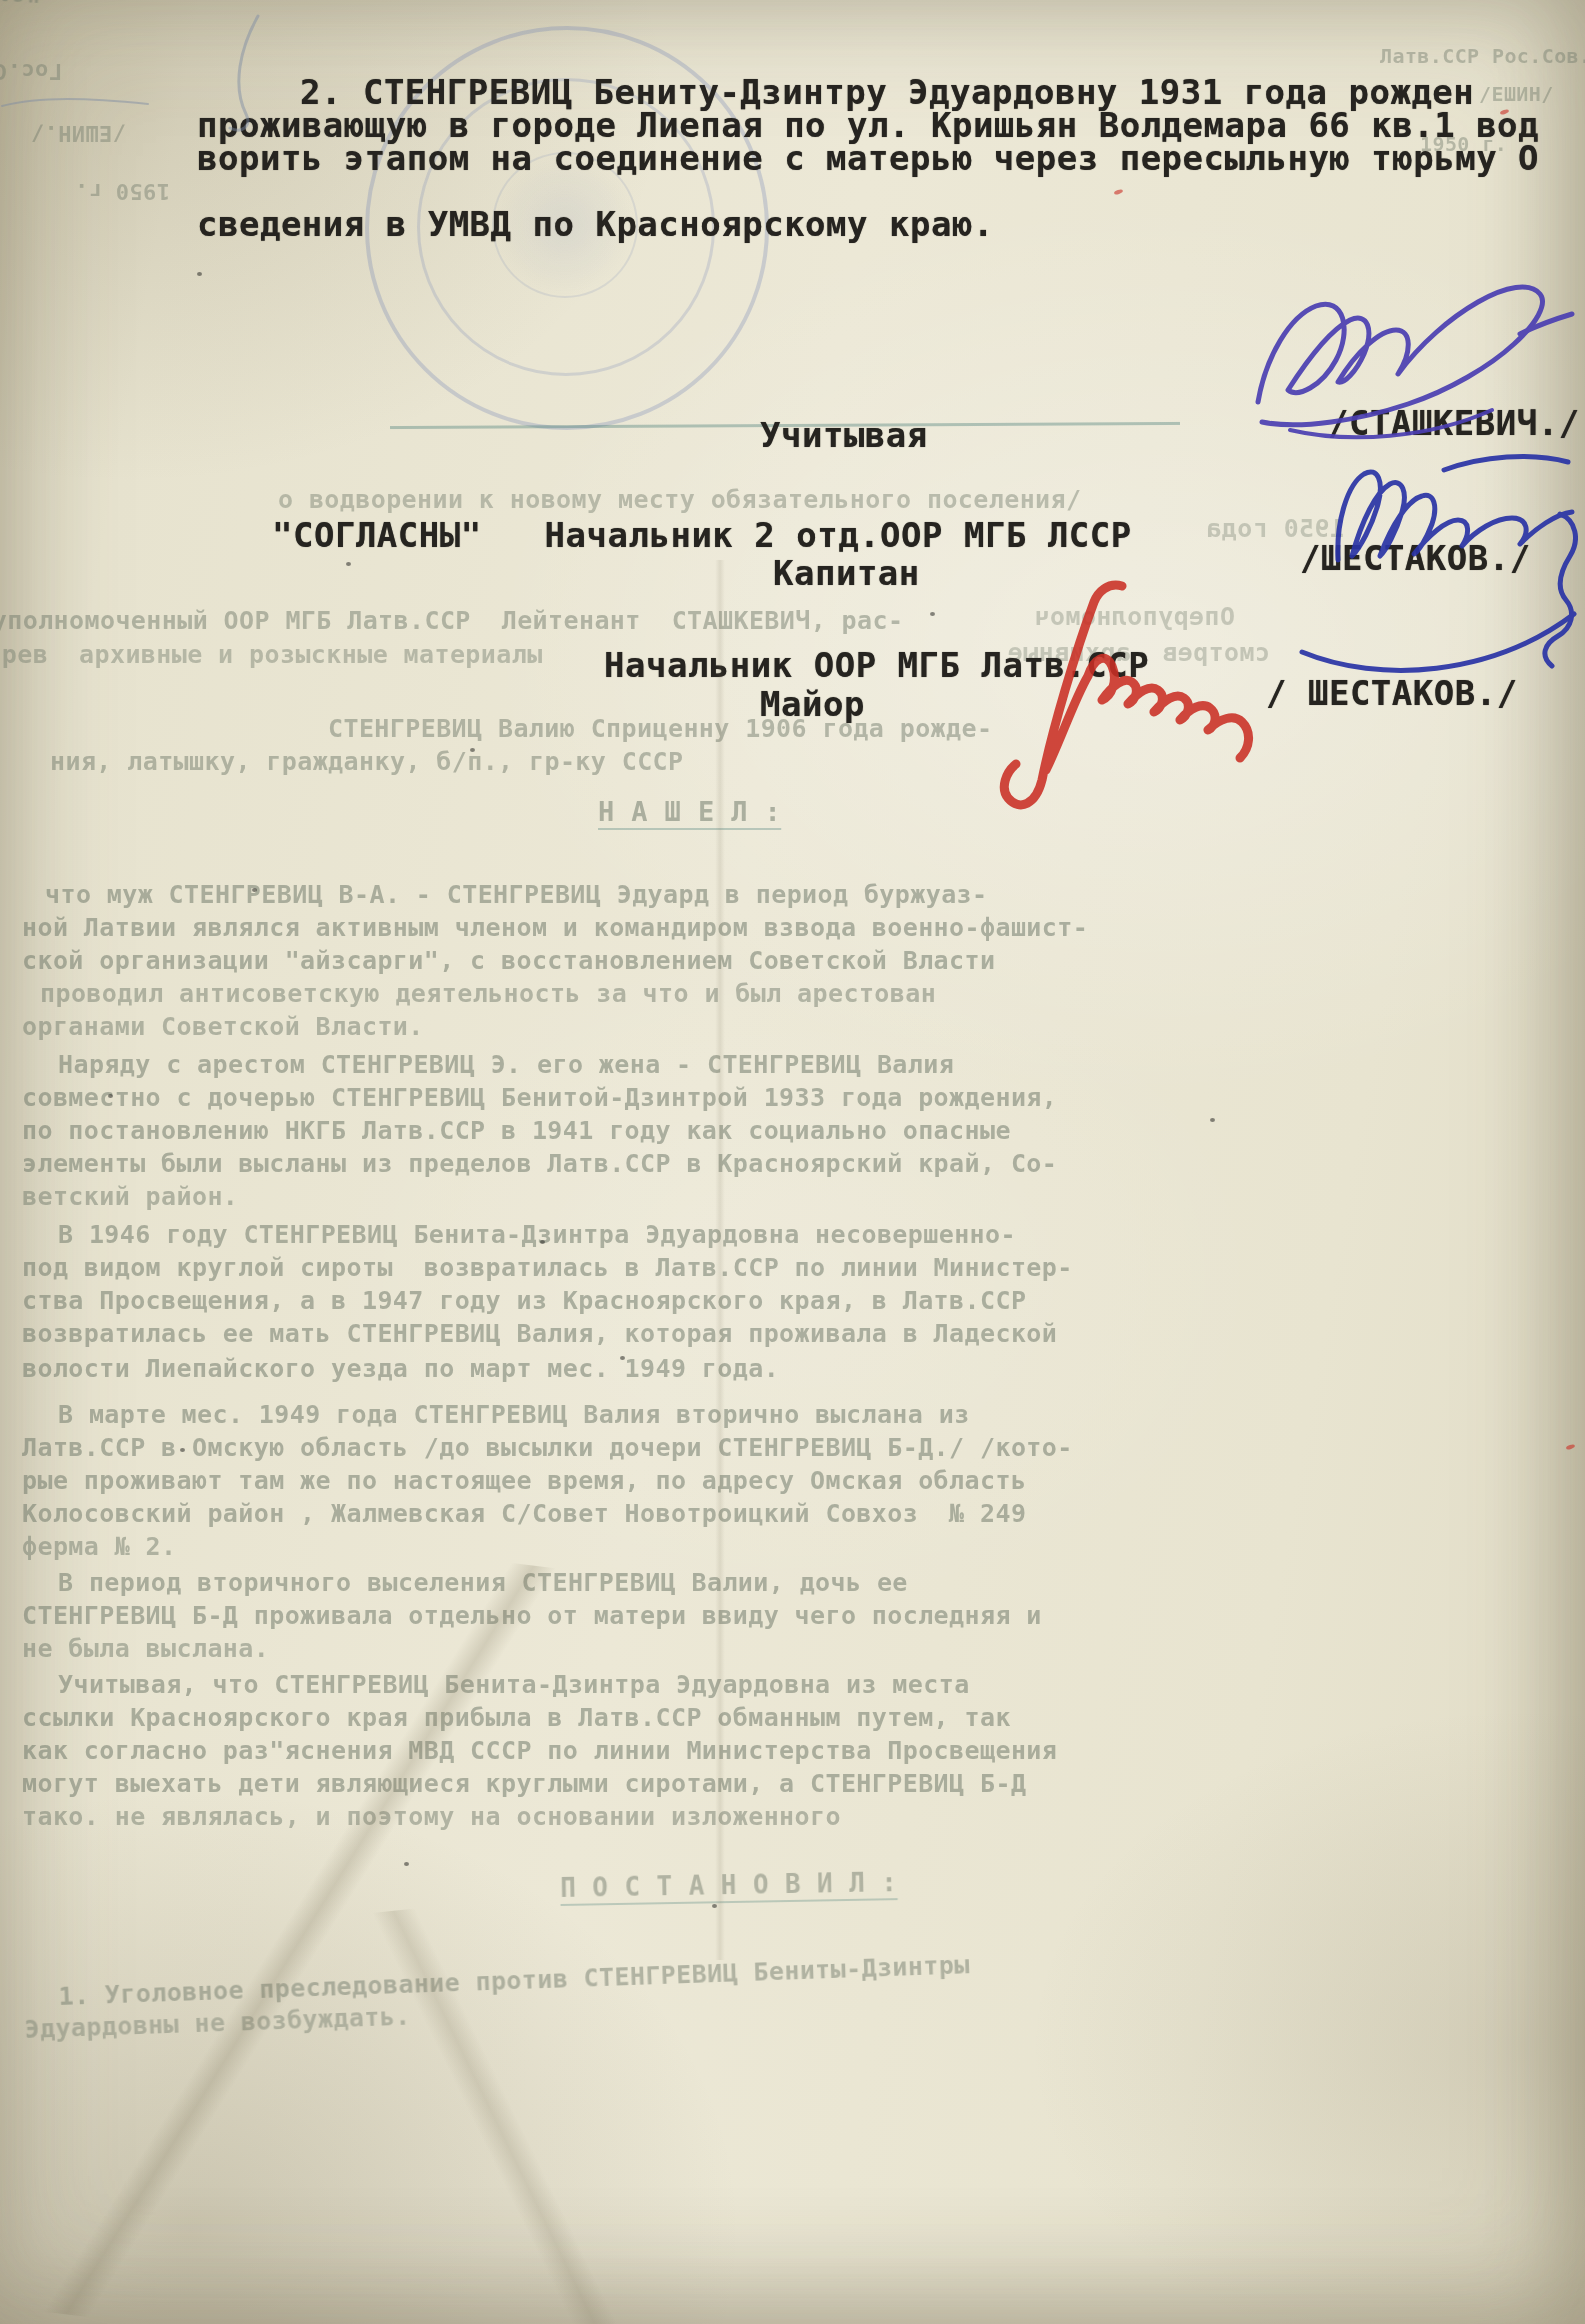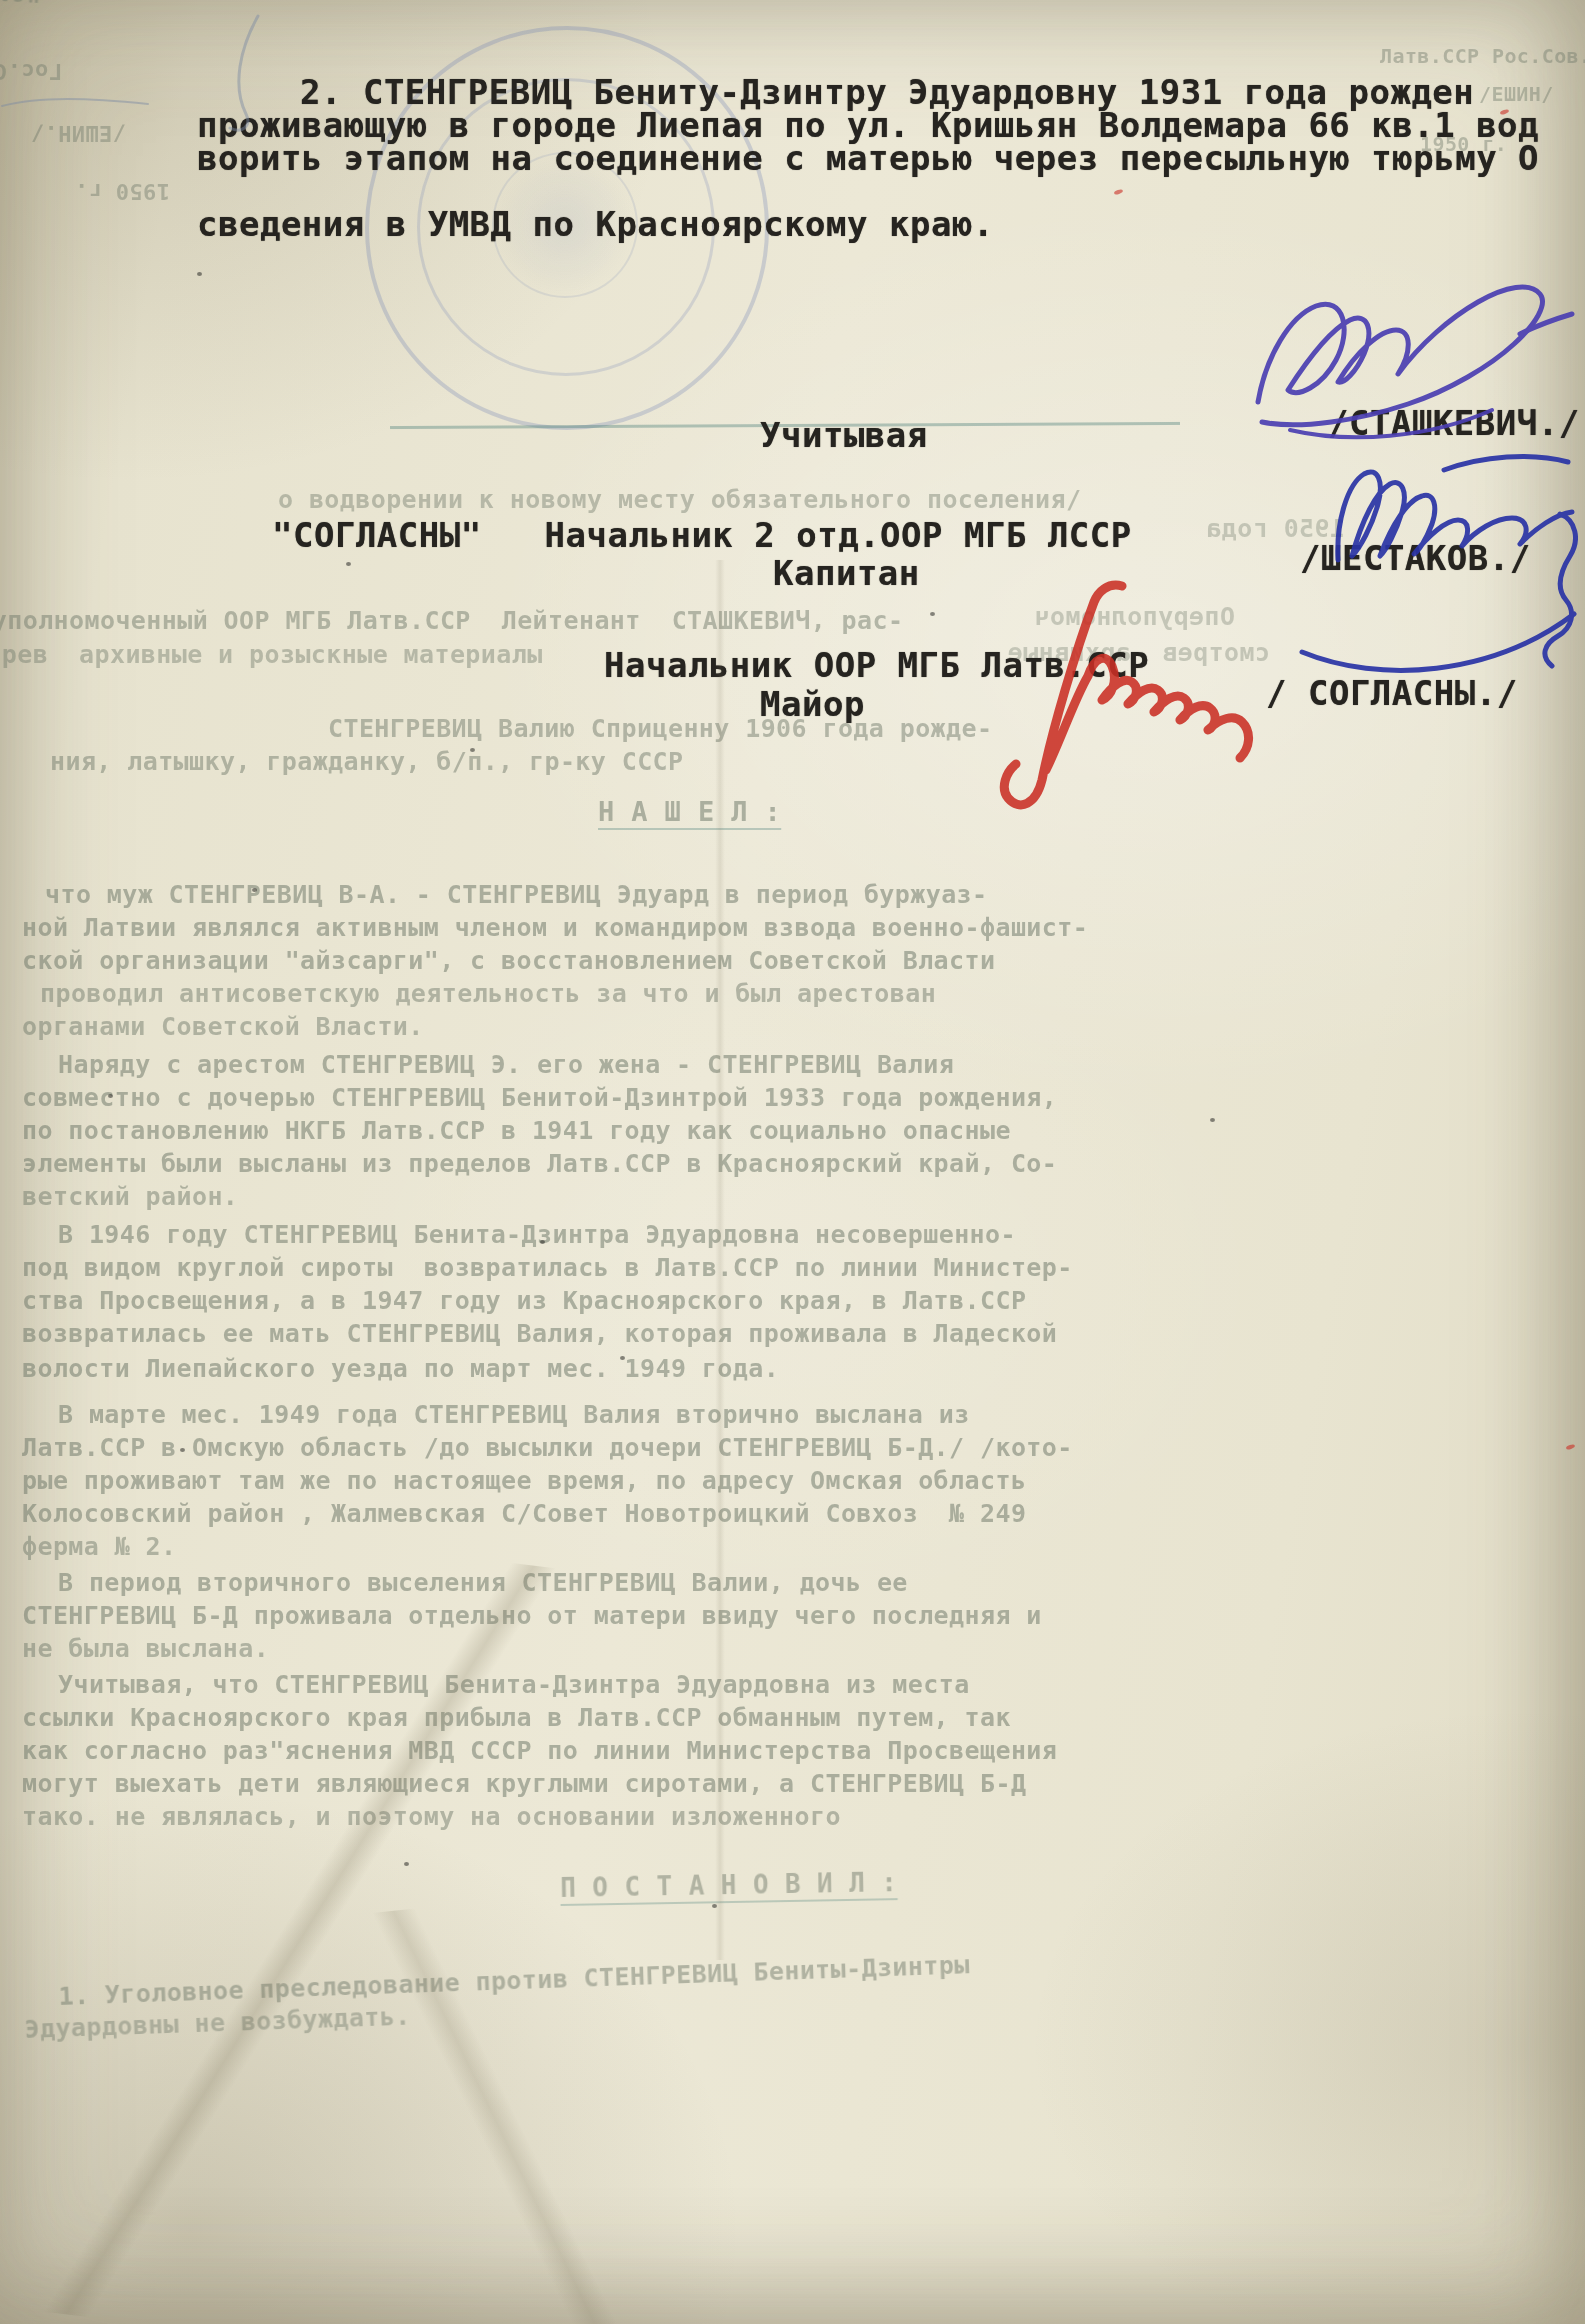--- a/index.html
+++ b/index.html
@@ -117,21 +117,21 @@
   <div class="underline-deco" style="left:390px;top:424px;width:790px;transform:rotate(-.3deg);"></div>
   <div class="typed" style="left:760px;top:419px;">Учитывая</div>
   <div class="typed" style="left:1328px;top:407px;">/СТАШКЕВИЧ./</div>
 
   <div class="typed" style="left:272px;top:519px;">"СОГЛАСНЫ"   Начальник 2 отд.ООР МГБ ЛССР</div>
   <div class="typed" style="left:773px;top:557px;">Капитан</div>
   <div class="typed" style="left:1300px;top:542px;">/ШЕСТАКОВ./</div>
 
   <div class="typed" style="left:604px;top:649px;">Начальник ООР МГБ Латв.ССР</div>
   <div class="typed" style="left:760px;top:688px;">Майор</div>
-  <div class="typed" style="left:1266px;top:677px;">/ СОГЛАСНЫ./</div>
+  <div class="typed" style="left:1266px;top:677px;">/ ШЕСТАКОВ./</div>
 
   <svg class="ink-layer" width="1585" height="2324" viewBox="0 0 1585 2324">
 
     <g fill="none" stroke-linecap="round" stroke-linejoin="round" opacity="0.92">
       <path stroke-width="5" d="M1258 402 C1266 356 1290 316 1316 306 C1344 296 1352 330 1336 360 C1322 386 1298 398 1288 390
            C1306 362 1330 330 1350 320 C1368 312 1374 330 1364 354 C1356 372 1344 384 1338 382
            C1356 352 1380 330 1396 330 C1412 330 1412 352 1398 374
            C1420 344 1450 318 1478 302 C1506 286 1530 282 1540 294 C1548 304 1536 324 1514 344
            C1490 366 1450 390 1408 404 C1360 420 1300 430 1262 422" stroke="#4b3fb2"></path>
       <path stroke-width="5" d="M1520 334 C1536 326 1552 320 1572 314" stroke="#4b3fb2"></path>

